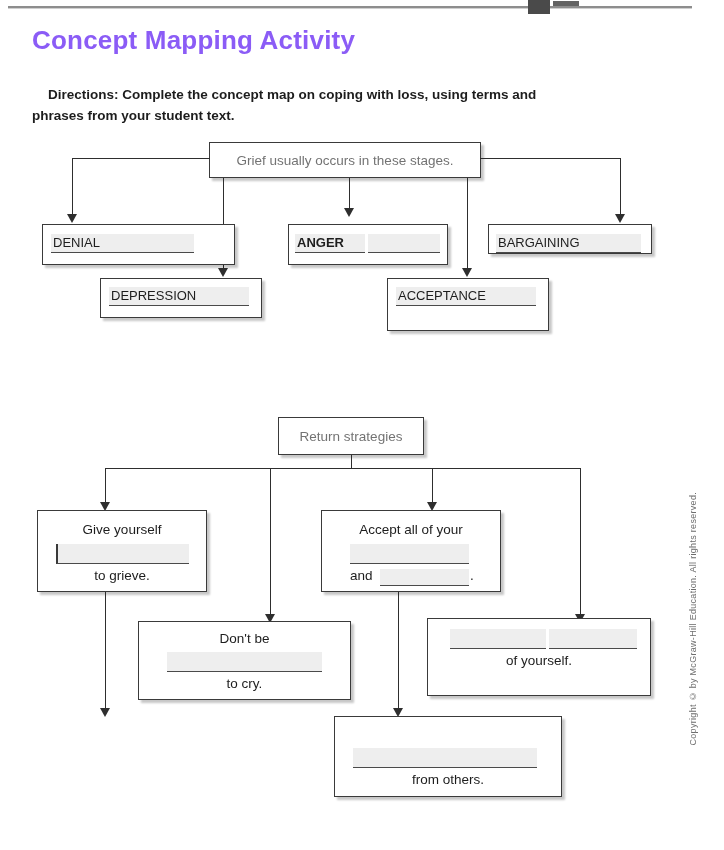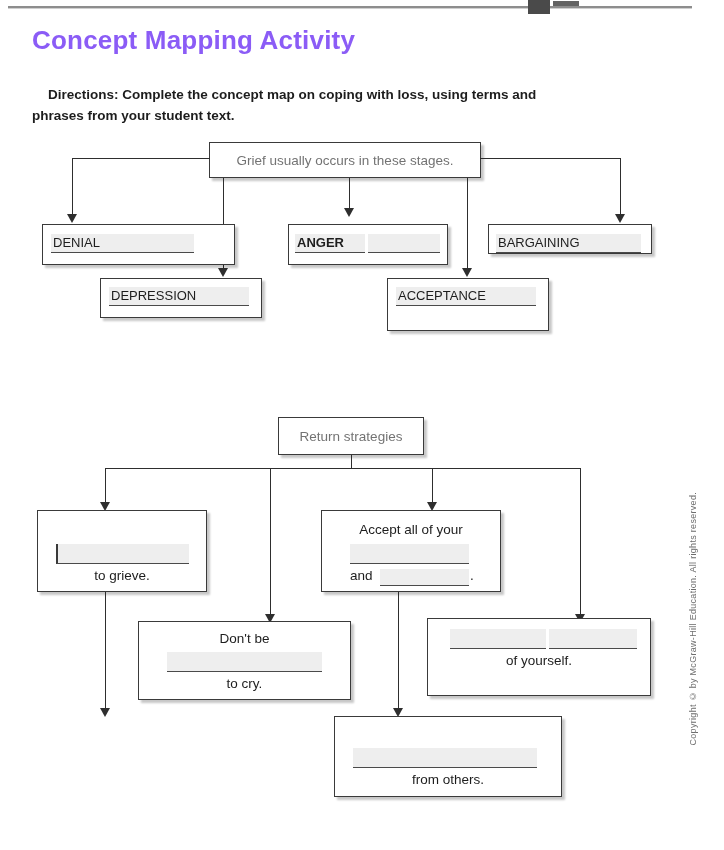--- a/index.html
+++ b/index.html
@@ -229,20 +229,21 @@
   <div class="ln-v" style="left:270px; top:468px; height:148px;"></div>
   <div class="arrow-down" style="left:265px; top:614px;"></div>
 
   <div class="ln-v" style="left:432px; top:468px; height:36px;"></div>
   <div class="arrow-down" style="left:427px; top:502px;"></div>
 
   <div class="ln-v" style="left:580px; top:468px; height:148px;"></div>
   <div class="arrow-down" style="left:575px; top:614px;"></div>
 
   <div class="node" style="left:37px; top:510px; width:170px; height:82px;">
+    <div class="node-text centered" style="top:11px;">Give yourself</div>
     <div class="blank caret" style="left:18px; top:33px; width:133px; height:20px;"></div>
     <div class="node-text centered" style="top:57px;">to grieve.</div>
   </div>
 
   <div class="ln-v" style="left:105px; top:592px; height:118px;"></div>
   <div class="arrow-down" style="left:100px; top:708px;"></div>
 
   <div class="node" style="left:321px; top:510px; width:180px; height:82px;">
     <div class="node-text centered" style="top:11px;">Accept all of your</div>
     <div class="blank" style="left:28px; top:33px; width:119px; height:20px;"></div>

